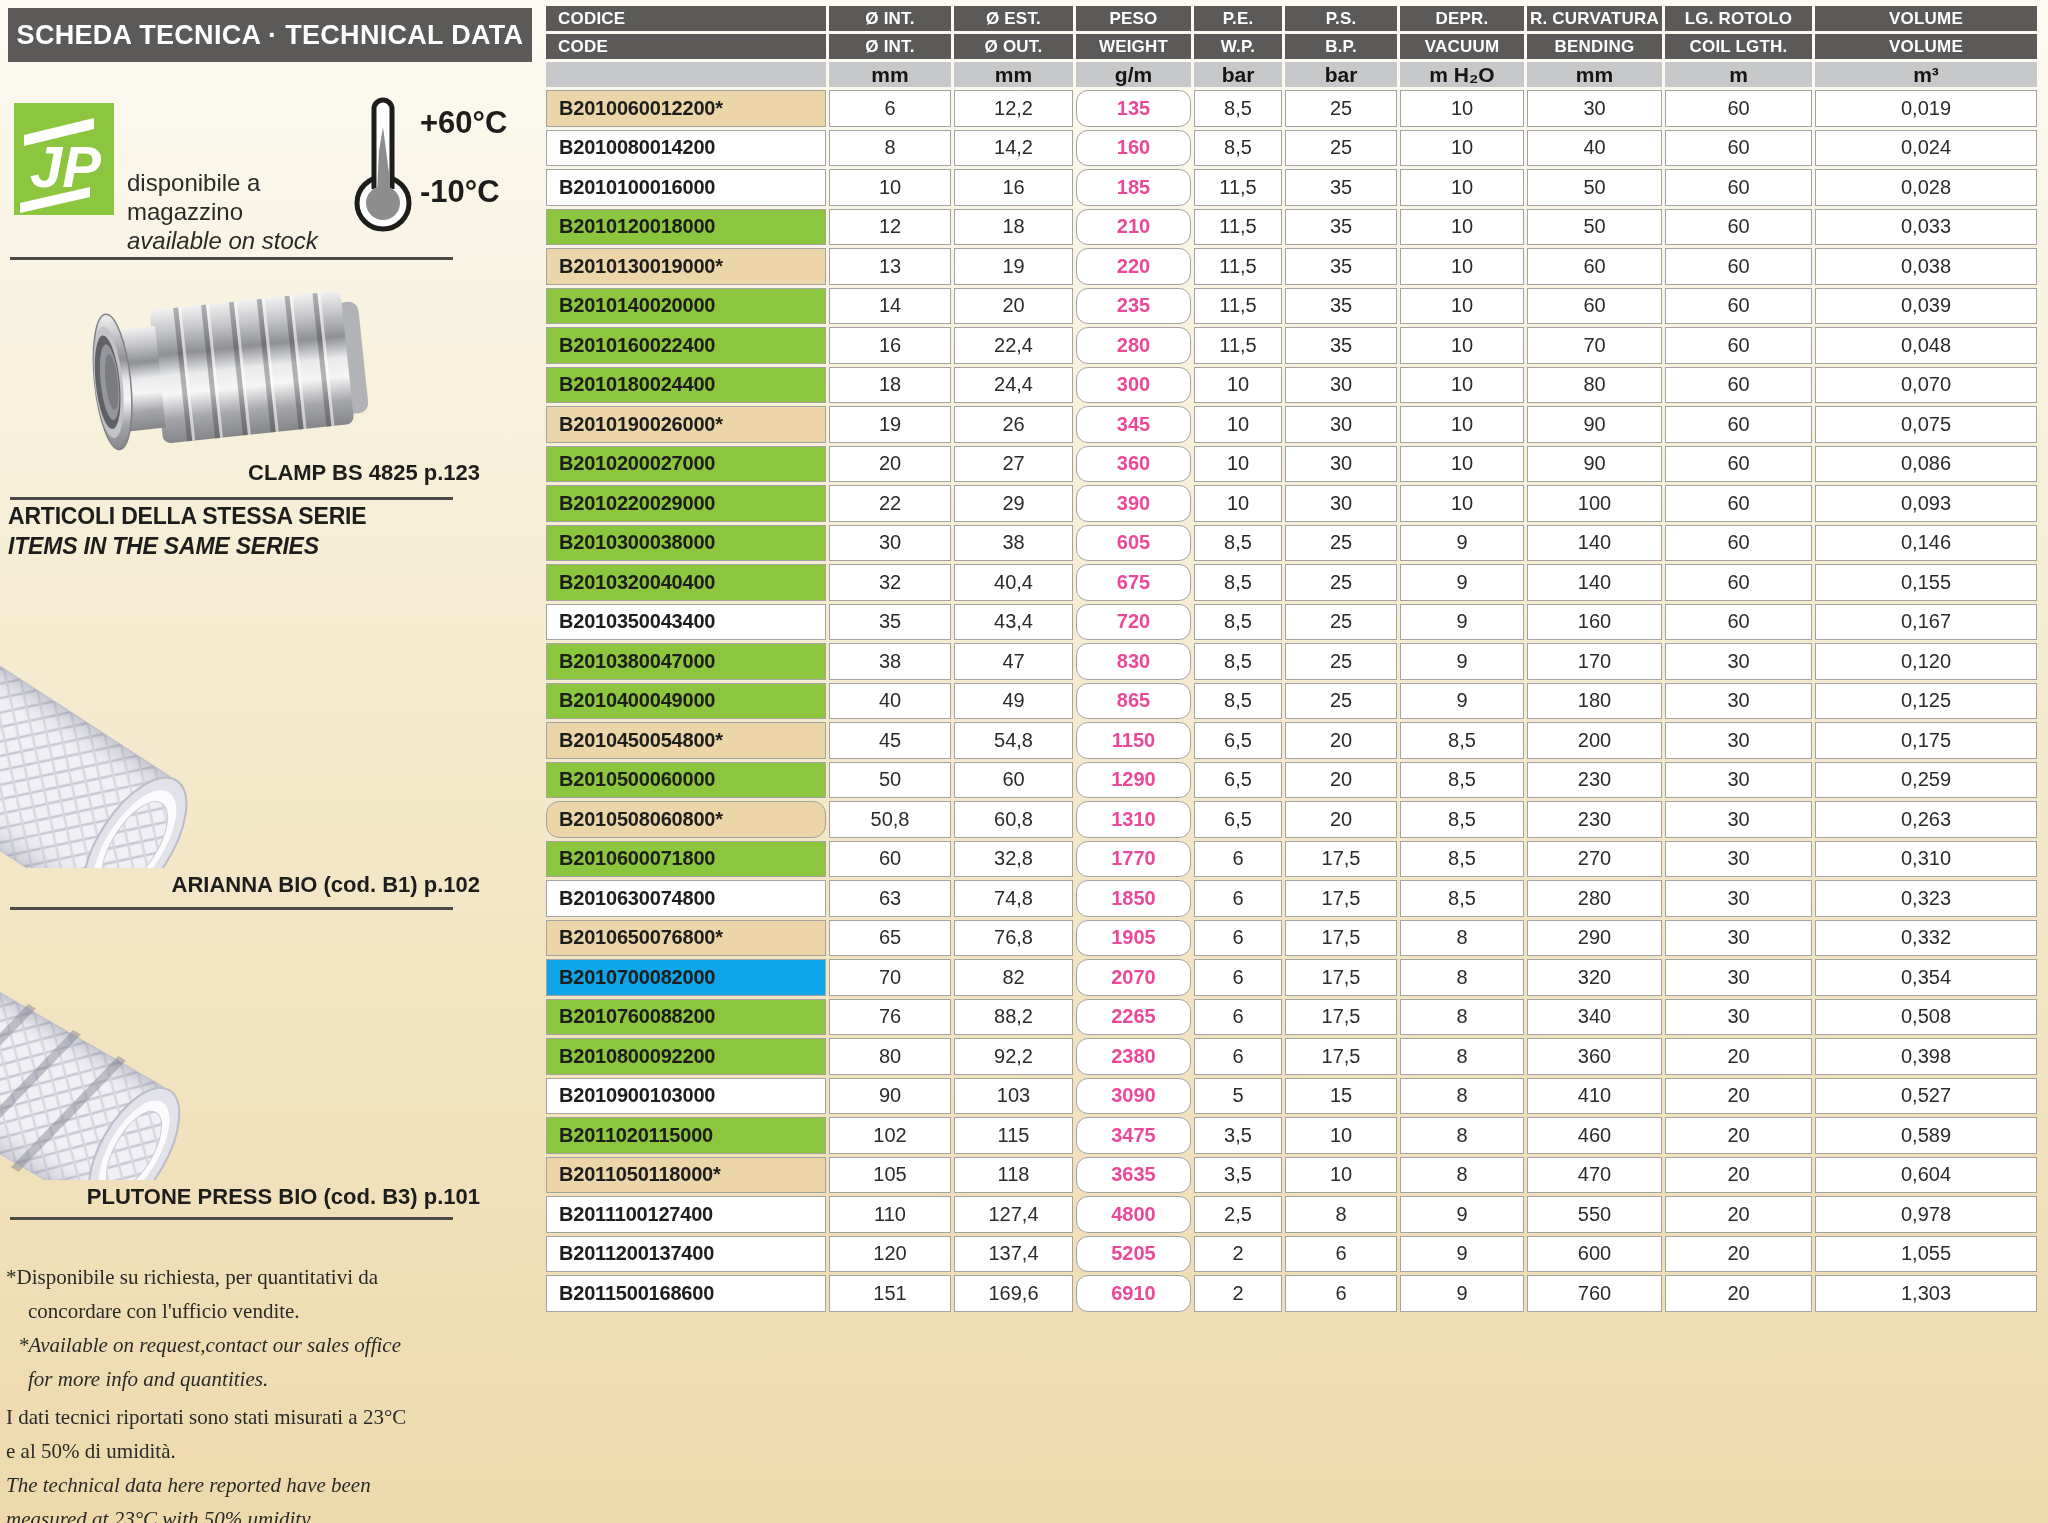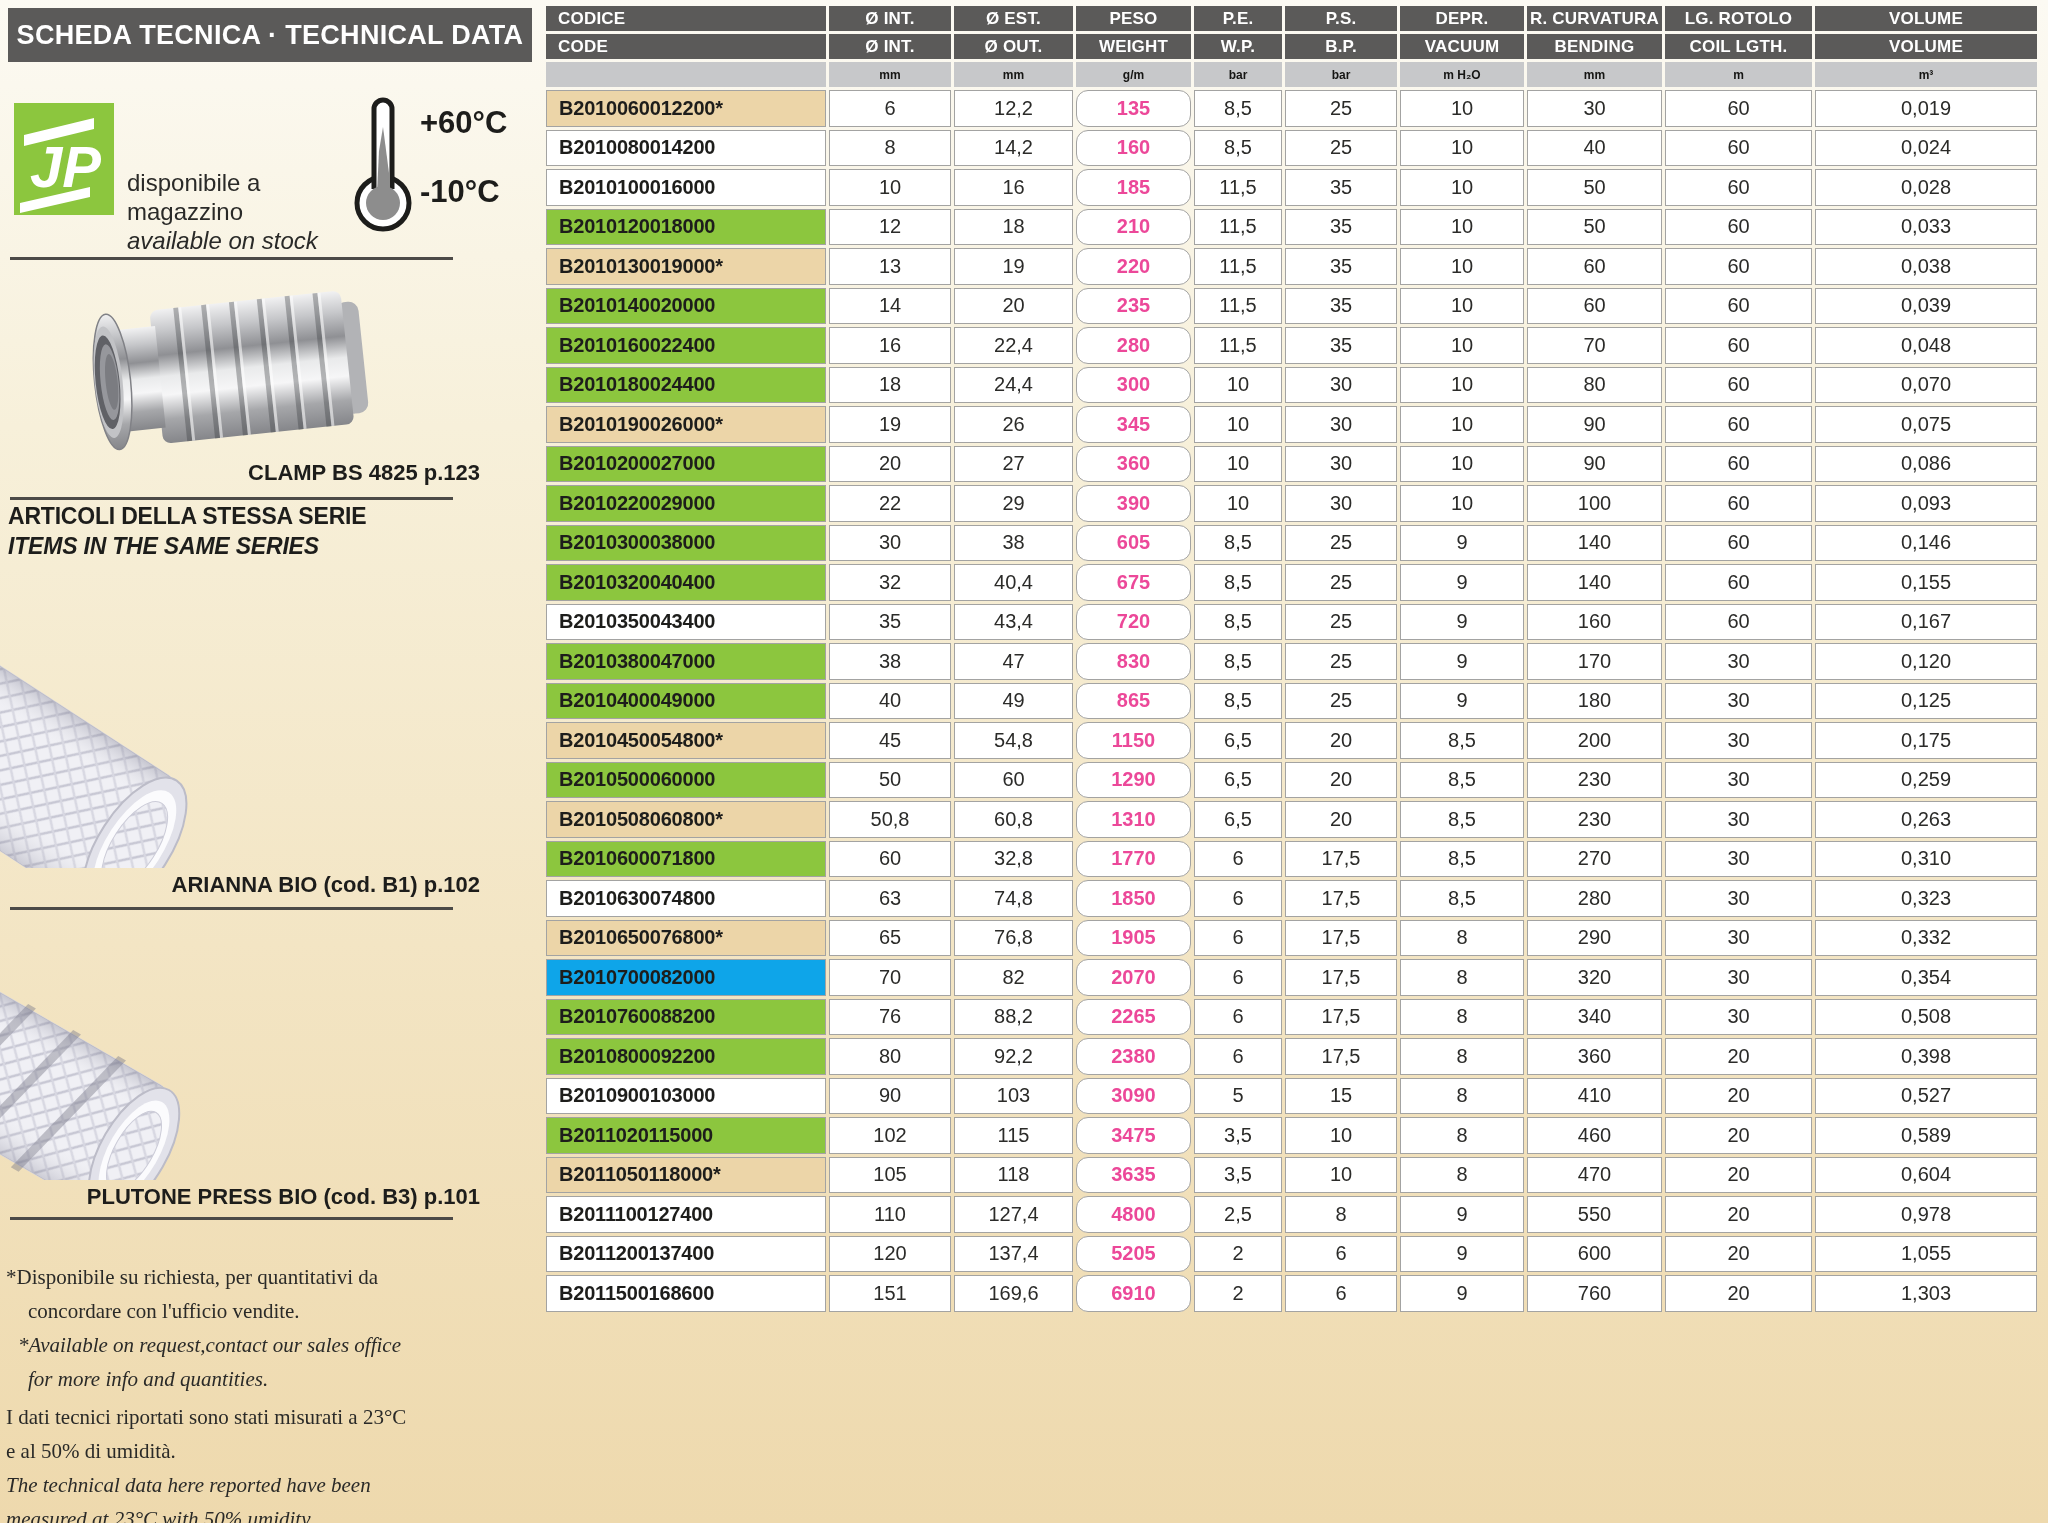--- a/index.html
+++ b/index.html
@@ -45,21 +45,21 @@
     width:1497px; table-layout:fixed;
     border-collapse:separate; border-spacing:3px;
   }
   .spec th, .spec td { overflow:hidden; white-space:nowrap; }
   .spec thead th {
     background:#5b5a59; color:#fff; font-size:17px; font-weight:bold;
     height:25px; text-align:center; letter-spacing:.2px;
   }
   .spec thead th.code-h { text-align:left; padding-left:12px; }
   .spec thead .units td {
-    background:#c7c8ca; color:#151513; font-size:12px; font-weight:bold;
+    background:#c7c8ca; color:#151513; font-size:21px; font-weight:bold;
     height:25px; text-align:center;
   }
   .spec tbody td {
     background:#fff; border:1px solid #a3a3a2; height:36.5px;
     font-size:20px; text-align:center; color:#2b2b29;
   }
   .spec tbody td.code {
     text-align:left; padding-left:12px; font-weight:bold; color:#1d1d1b; letter-spacing:-.2px;
   }
   .spec tbody td.bold { font-weight:bold; color:#ec4899;border-radius:12px; }
@@ -462,21 +462,21 @@
           <td>60</td>
           <td class="bold">1290</td>
           <td>6,5</td>
           <td>20</td>
           <td>8,5</td>
           <td>230</td>
           <td>30</td>
           <td>0,259</td>
         </tr>
         <tr>
-          <td class="code" style="background: rgb(236, 213, 168);">B2010508060800*</td>
+          <td class="code" style="background: rgb(236, 213, 168); border-radius: 13px;">B2010508060800*</td>
           <td>50,8</td>
           <td>60,8</td>
           <td class="bold">1310</td>
           <td>6,5</td>
           <td>20</td>
           <td>8,5</td>
           <td>230</td>
           <td>30</td>
           <td>0,263</td>
         </tr>

